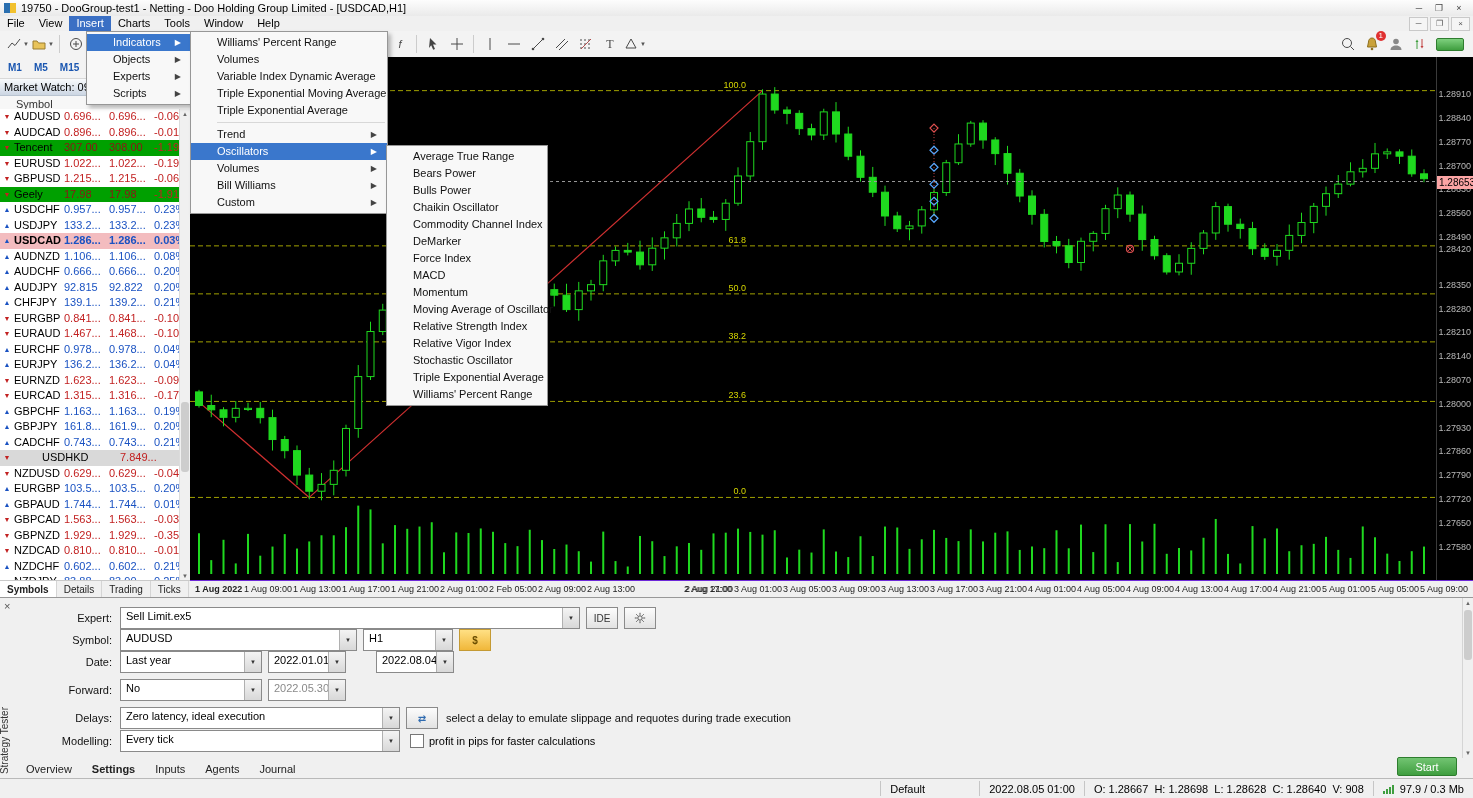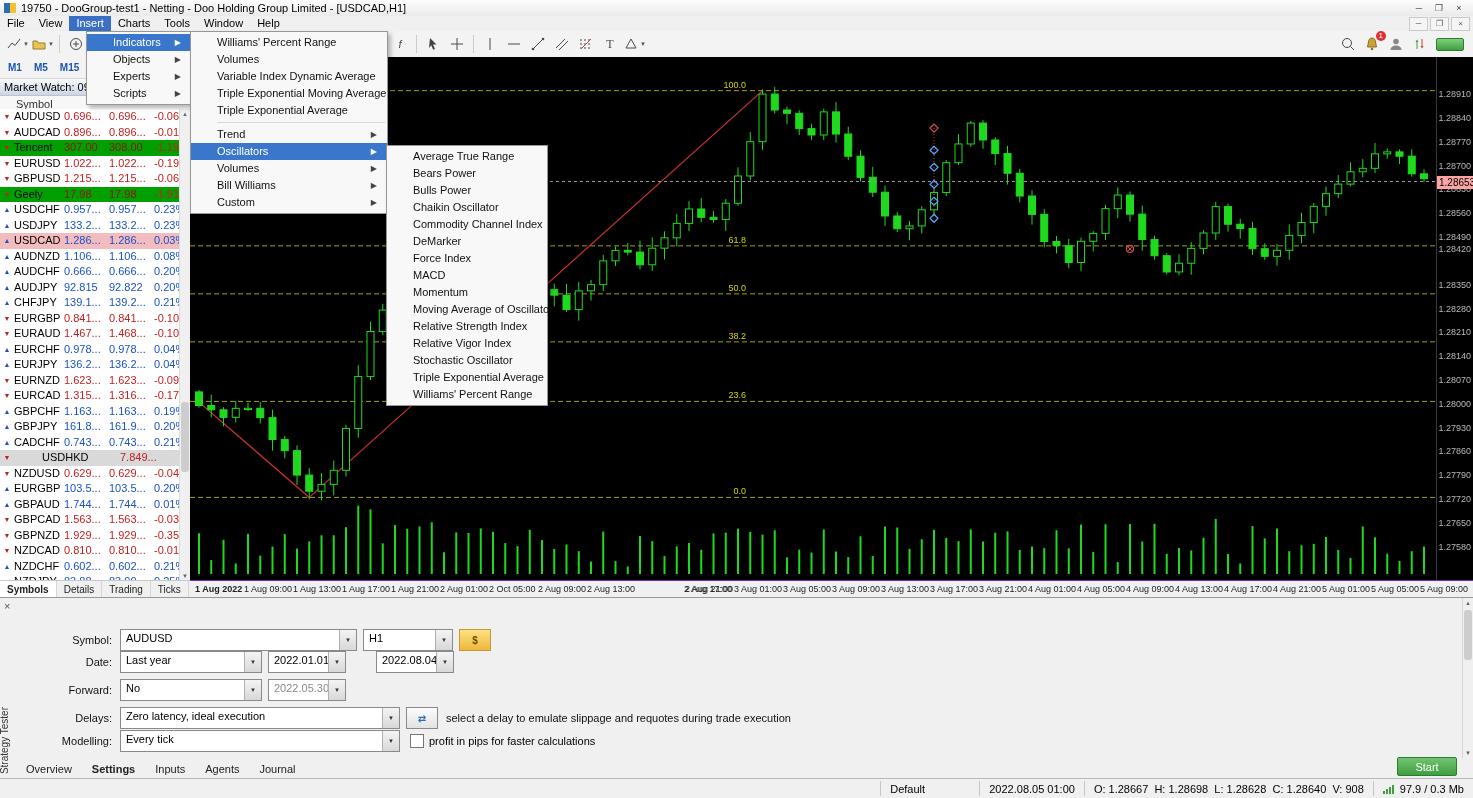--- a/index.html
+++ b/index.html
@@ -40,21 +40,21 @@
   #mw-colhead{height:15px;background:#f7f7f7;border-bottom:1px solid #d5d5d5;display:flex;align-items:center;padding:0 4px 0 16px;color:#333;}
   #mw-rows{position:absolute;top:52px;bottom:16px;left:0;right:0;overflow:hidden;background:#fff;}
   .mwrow{display:grid;grid-template-columns:14px 50px 45px 45px 1fr;height:15.5px;line-height:15.5px;padding-right:11px;}
   .mwrow span{overflow:hidden;white-space:nowrap;}
   .mw-arrow{text-align:center;font-size:7px;}
   .mw-change{text-align:right;}
   .dirup .mw-arrow{color:#1a52c2;} .dirdown .mw-arrow{color:#c22121;}
   .dirup .mw-bid,.dirup .mw-ask{color:#1a52c2;} .dirdown .mw-bid,.dirdown .mw-ask{color:#c22121;}
   .chpos{color:#1a52c2;} .chneg{color:#c22121;}
   .hl-green{background:#00a000;} .hl-green .mw-bid,.hl-green .mw-ask{color:#8e1515;}
-  .hl-pink{background:#f3bcbf;}
+  .hl-pink{background:#f3bcbf;font-weight:bold;}
   .hl-gray{background:#d9d9d9;gap:28px;}
   #mw-scroll{position:absolute;top:52px;bottom:16px;right:0;width:10px;background:#f0f0f0;border-left:1px solid #dcdcdc;font-size:6px;color:#666;}
   .sarr{height:10px;display:flex;align-items:center;justify-content:center;}
   .sarr.down{position:absolute;bottom:0;left:0;right:0;}
   #mw-scroll .sthumb{position:absolute;left:1px;right:1px;top:62%;height:70px;background:#cdcdcd;border-radius:3px;}
   #mw-tabs{position:absolute;bottom:0;left:0;right:0;height:16px;background:#f0f0f0;border-top:1px solid #c9c9c9;display:flex;font-size:10px;}
   .mwtab{padding:1px 7px;color:#222;border-right:1px solid #d5d5d5;display:flex;align-items:center;}
   .mwtab.active{background:#fff;font-weight:bold;}
   
   #chart{position:absolute;top:57px;left:190px;width:1247px;height:523px;background:#000;}
@@ -911,21 +911,21 @@
     <div class="plabel" style="top: 484.788px;">1.27580</div>
     <div id="pricebox" style="top: 118.527px;">1.28653</div>
   </div>
 <div id="timeaxis">
     <span class="tlabel bold" style="left: 5px;">1 Aug 2022</span>
     <span class="tlabel" style="left: 54px;">1 Aug 09:00</span>
     <span class="tlabel" style="left: 103px;">1 Aug 13:00</span>
     <span class="tlabel" style="left: 152px;">1 Aug 17:00</span>
     <span class="tlabel" style="left: 201px;">1 Aug 21:00</span>
     <span class="tlabel" style="left: 250px;">2 Aug 01:00</span>
-    <span class="tlabel" style="left: 299px;">2 Oct 05:00</span>
+    <span class="tlabel" style="left: 299px;">2 Feb 05:00</span>
     <span class="tlabel" style="left: 348px;">2 Aug 09:00</span>
     <span class="tlabel" style="left: 397px;">2 Aug 13:00</span>
     <span class="tlabel" style="left: 446px; padding-left: 48px;">2 Aug 17:00</span>
     <span class="tlabel" style="left: 495px;">2 Aug 21:00</span>
     <span class="tlabel" style="left: 544px;">3 Aug 01:00</span>
     <span class="tlabel" style="left: 593px;">3 Aug 05:00</span>
     <span class="tlabel" style="left: 642px;">3 Aug 09:00</span>
     <span class="tlabel" style="left: 691px;">3 Aug 13:00</span>
     <span class="tlabel" style="left: 740px;">3 Aug 17:00</span>
     <span class="tlabel" style="left: 789px;">3 Aug 21:00</span>
@@ -1041,20 +1041,36 @@
     </div>
     <div class="pitem">
       <span>Williams' Percent Range</span>
     </div>
   </div>
 
 <div id="tester">
   <span id="tester-close">×</span>
   <span id="tester-vlabel">Strategy Tester</span>
 
+  <div class="trow" style="top:10px">
+    <span class="tlab">Expert:</span>
+    <div class="combo" style="width:458px">
+      <span class="ctext">Sell Limit.ex5</span>
+      <span class="cbtn">▼</span>
+    </div>
+    <span class="sqbtn">IDE</span>
+    <span class="sqbtn">
+        <svg width="12" height="12" viewBox="0 0 12 12">
+          <circle cx="6" cy="6" r="2.2" fill="none" stroke="#555"></circle>
+          <g stroke="#555">
+            <path d="M6 .8v2M6 9.2v2M.8 6h2M9.2 6h2M2.3 2.3l1.4 1.4M8.3 8.3l1.4 1.4M8.3 3.7l1.4-1.4M2.3 9.7l1.4-1.4" fill="none"></path>
+          </g>
+        </svg>
+      </span>
+  </div>
 
   <div class="trow" style="top:32px">
     <span class="tlab">Symbol:</span>
     <div class="combo" style="width:235px">
       <span class="ctext">AUDUSD</span>
       <span class="cbtn">▼</span>
     </div>
     <div class="combo" style="width:88px;margin-left:6px">
       <span class="ctext">H1</span>
       <span class="cbtn">▼</span>

